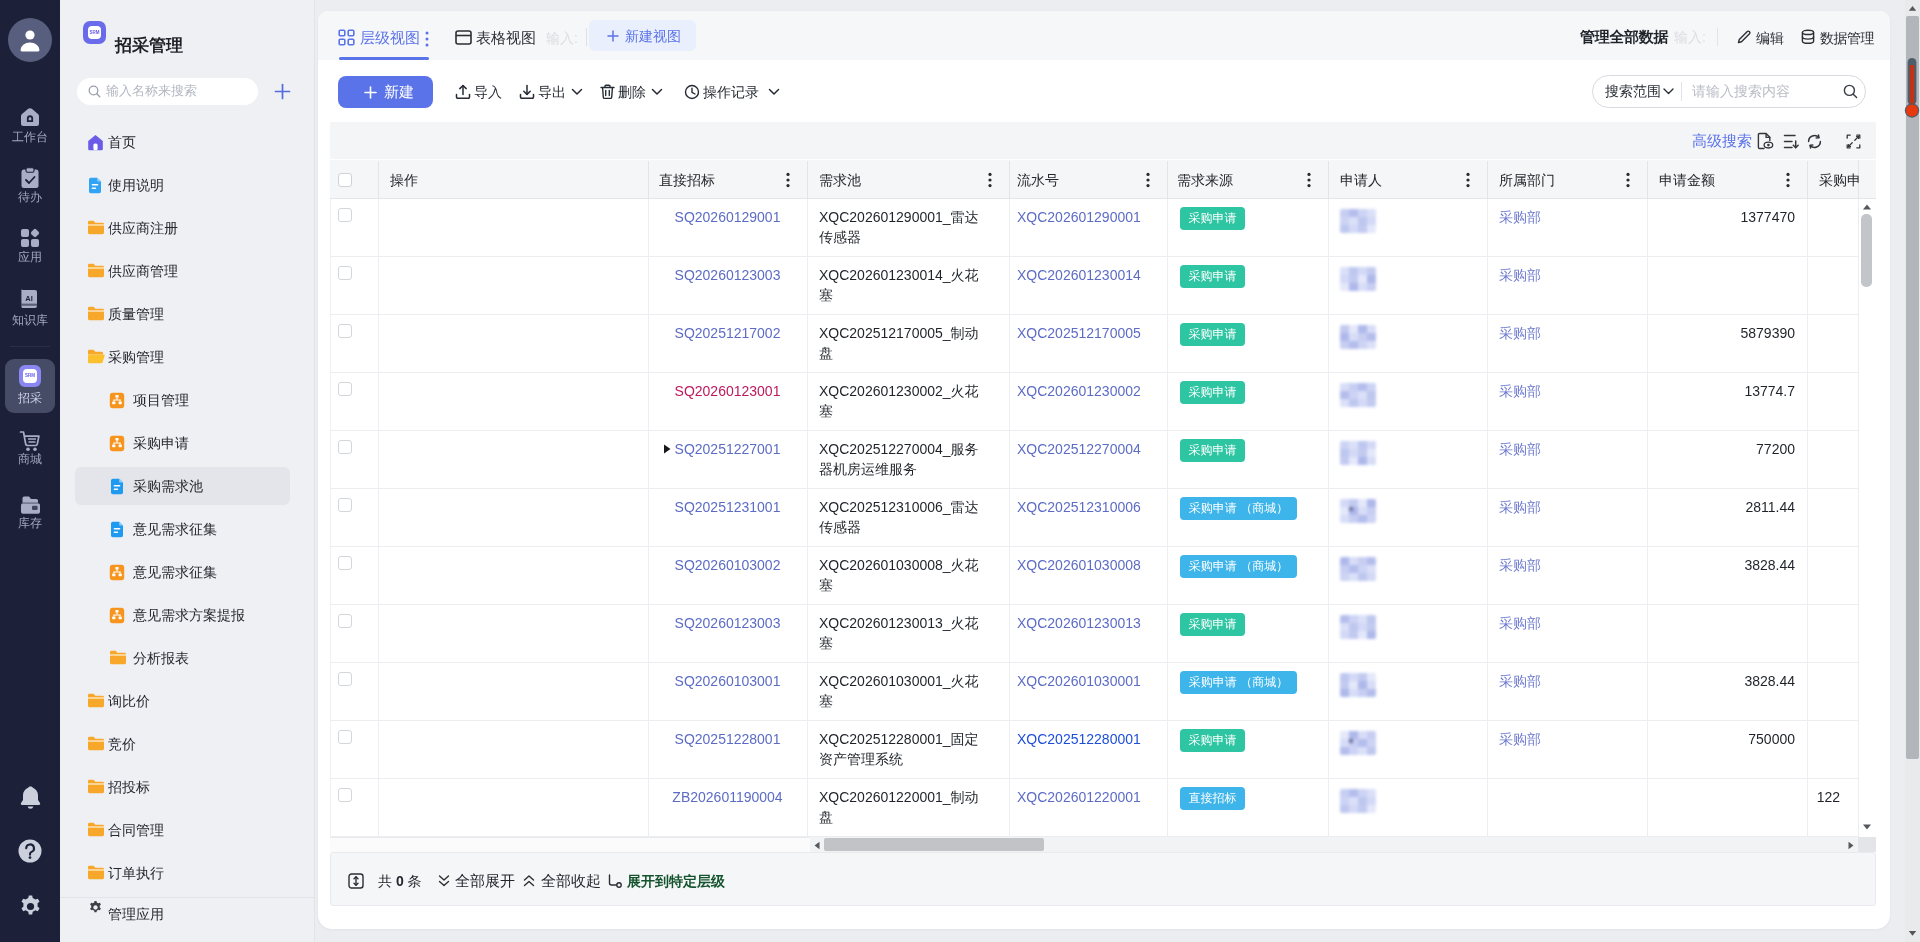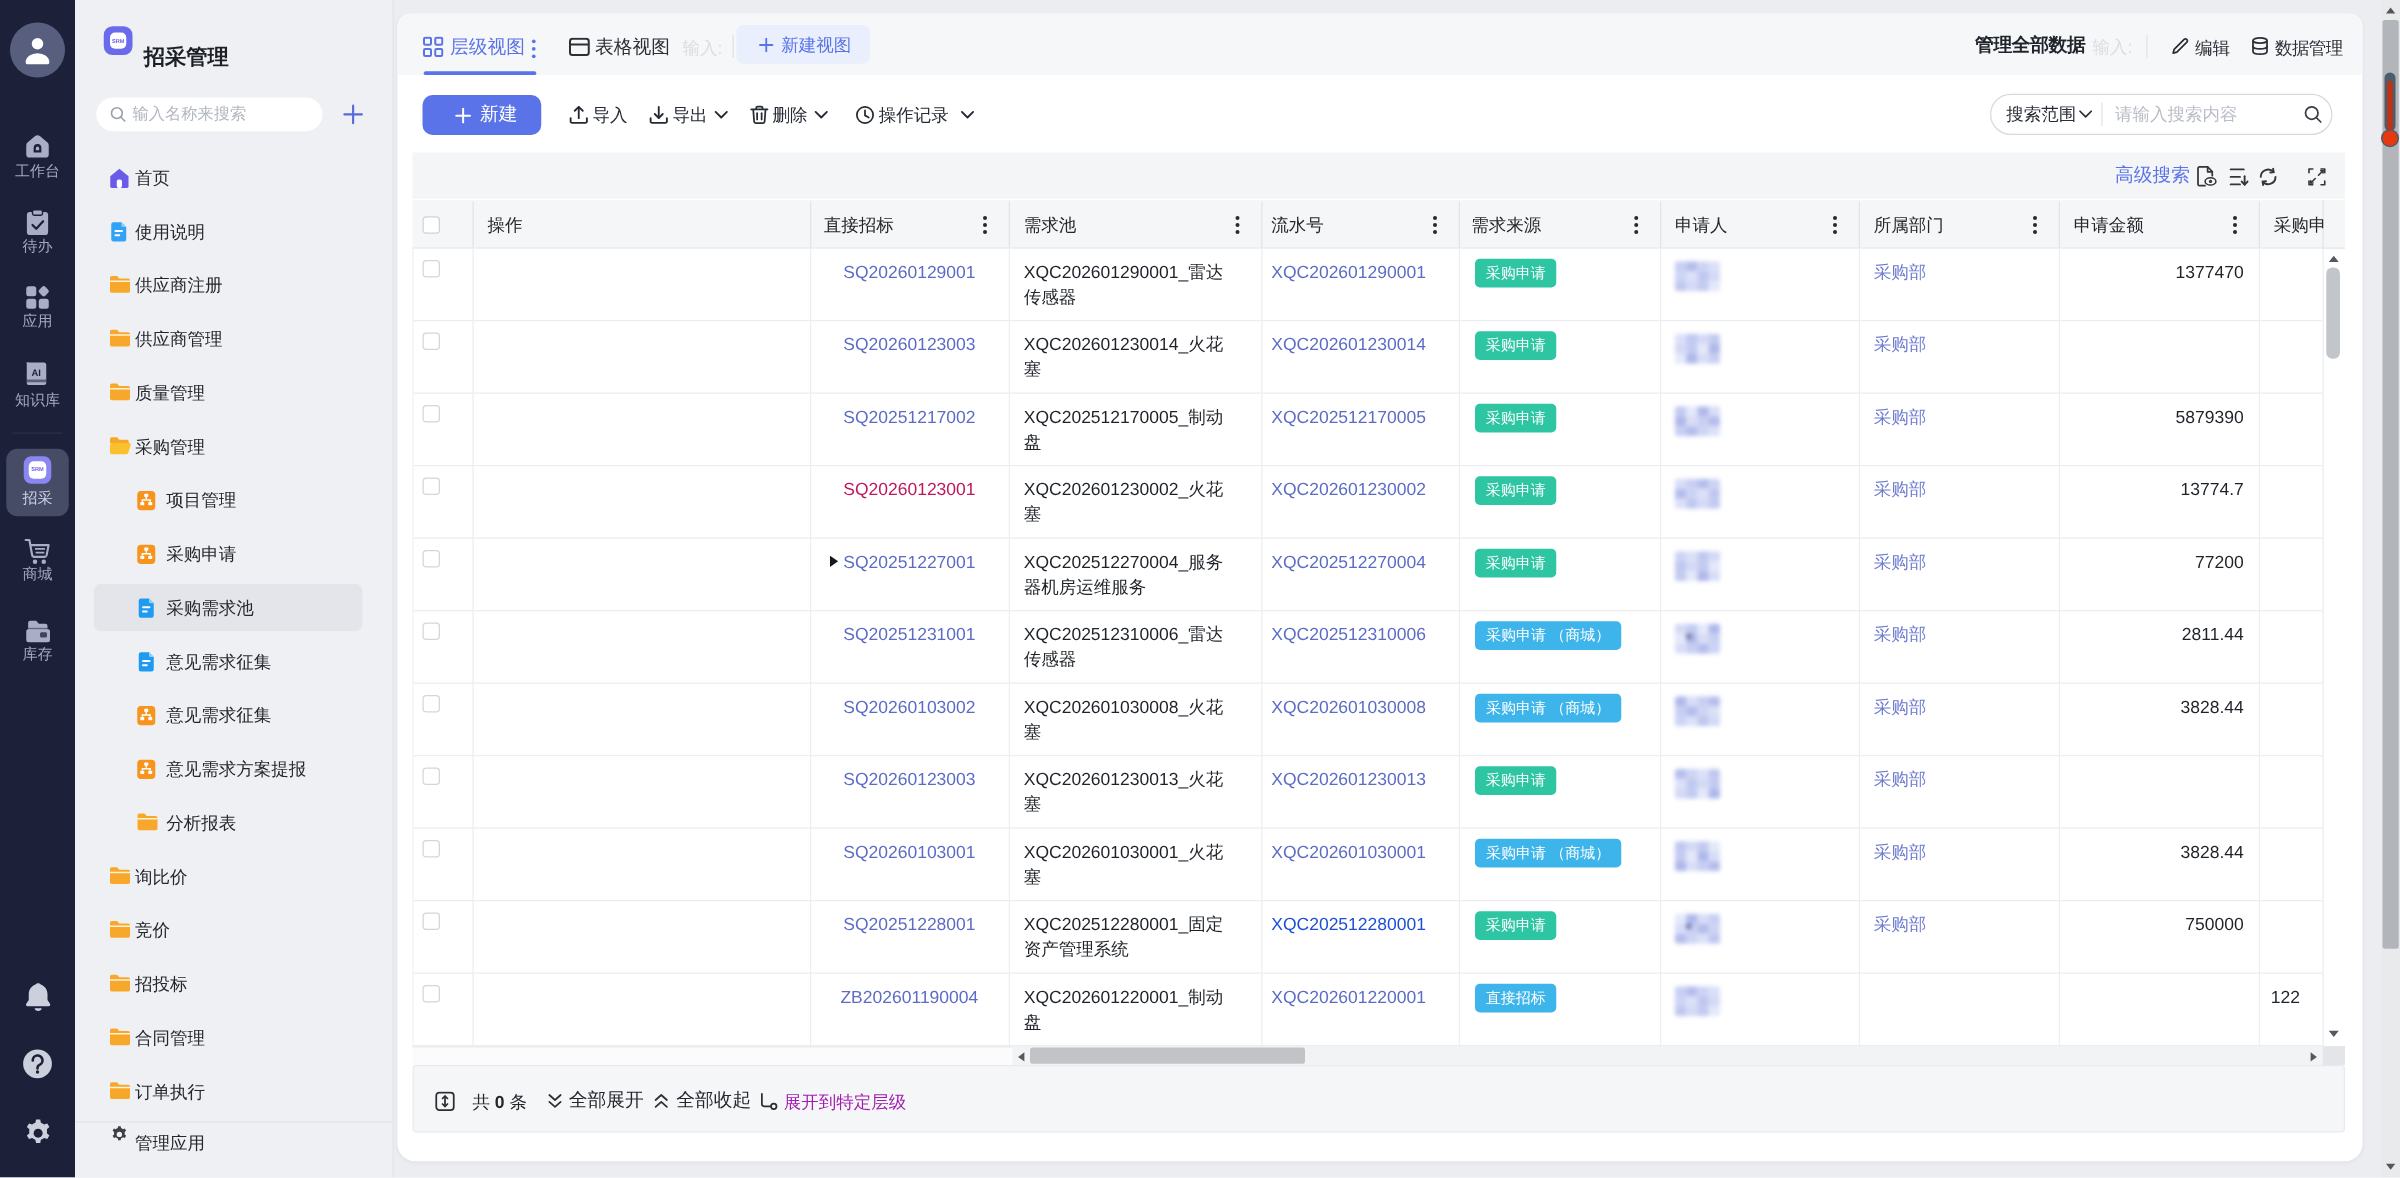--- a/index.html
+++ b/index.html
@@ -548,21 +548,21 @@
       <path d="M2.5 11.5 L7 7.5 L11.5 11.5"></path>
     </g>
   </svg>
 <div class="abs txt" style="left:541px;top:866px;font-size:15px;line-height:30px;color:#23262d;font-weight:400;">全部收起</div>
 <svg class="abs" style="left:607px;top:874px" width="16" height="15" viewBox="0 0 16 15">
     <g fill="none" stroke="#2b2e34" stroke-width="1.4" stroke-linecap="round">
       <path d="M2.5 1 V9 a2 2 0 0 0 2 2 H9.5"></path>
       <circle cx="12" cy="11" r="2.2"></circle>
     </g>
   </svg>
-<div class="abs txt" style="left:627px;top:867px;font-size:14px;line-height:28px;color:#a21caf;font-weight:400;">展开到特定层级</div>
+<div class="abs txt" style="left:627px;top:867px;font-size:14px;line-height:28px;color:#14532d;font-weight:700;">展开到特定层级</div>
 <div class="abs" style="left:0;top:0;width:60px;height:942px;background:#1c2139;"></div>
 <div class="abs" style="left:8px;top:18px;width:44px;height:44px;background:#585f7e;border-radius:50%;"></div>
 <svg class="abs" style="left:18px;top:27px" width="24" height="26" viewBox="0 0 24 26">
     <g fill="#fff">
       <circle cx="12" cy="8" r="4.6"></circle>
       <path d="M2.5 23 a9.5 7.5 0 0 1 19 0 q0 1.4 -1.4 1.4 h-16.2 q-1.4 0 -1.4 -1.4 Z"></path>
     </g>
   </svg>
 <svg class="abs" style="left:19px;top:107px" width="22" height="22" viewBox="0 0 22 22">
     <path d="M11 1.2 C11.8 1.2 12.5 1.5 13.1 2 L19 7 a3 3 0 0 1 1 2.3 V16.5 a2.5 2.5 0 0 1 -2.5 2.5 H4.5 A2.5 2.5 0 0 1 2 16.5 V9.3 a3 3 0 0 1 1 -2.3 L8.9 2 C9.5 1.5 10.2 1.2 11 1.2 Z" fill="#a9aec6"></path>

